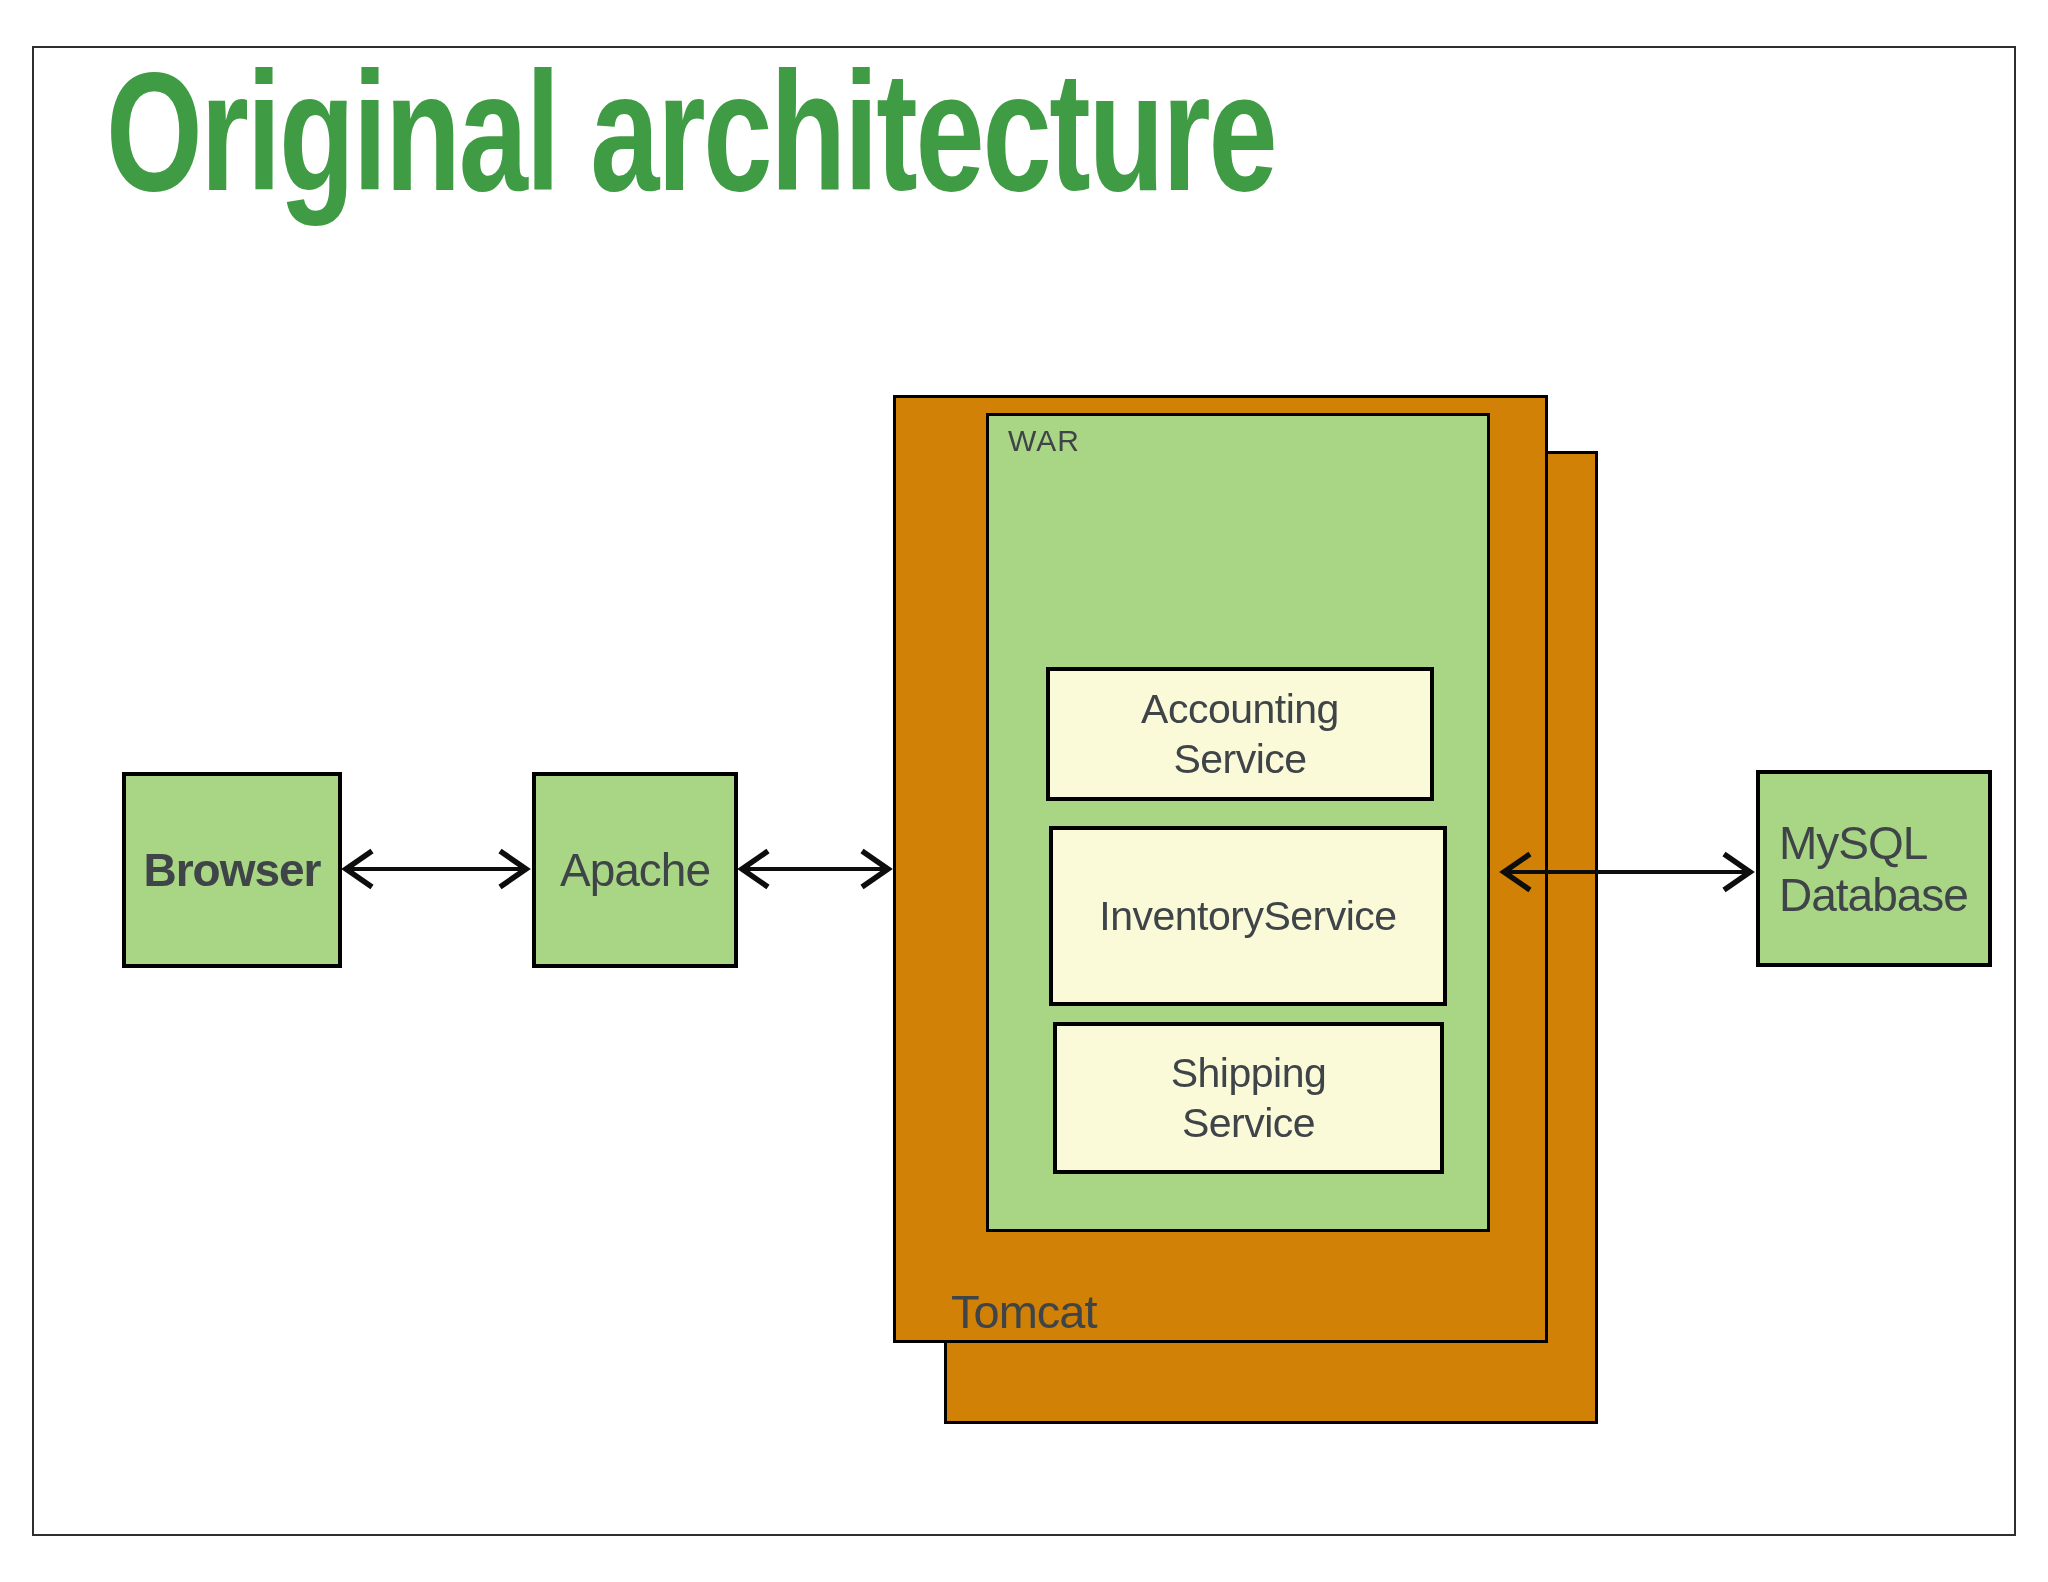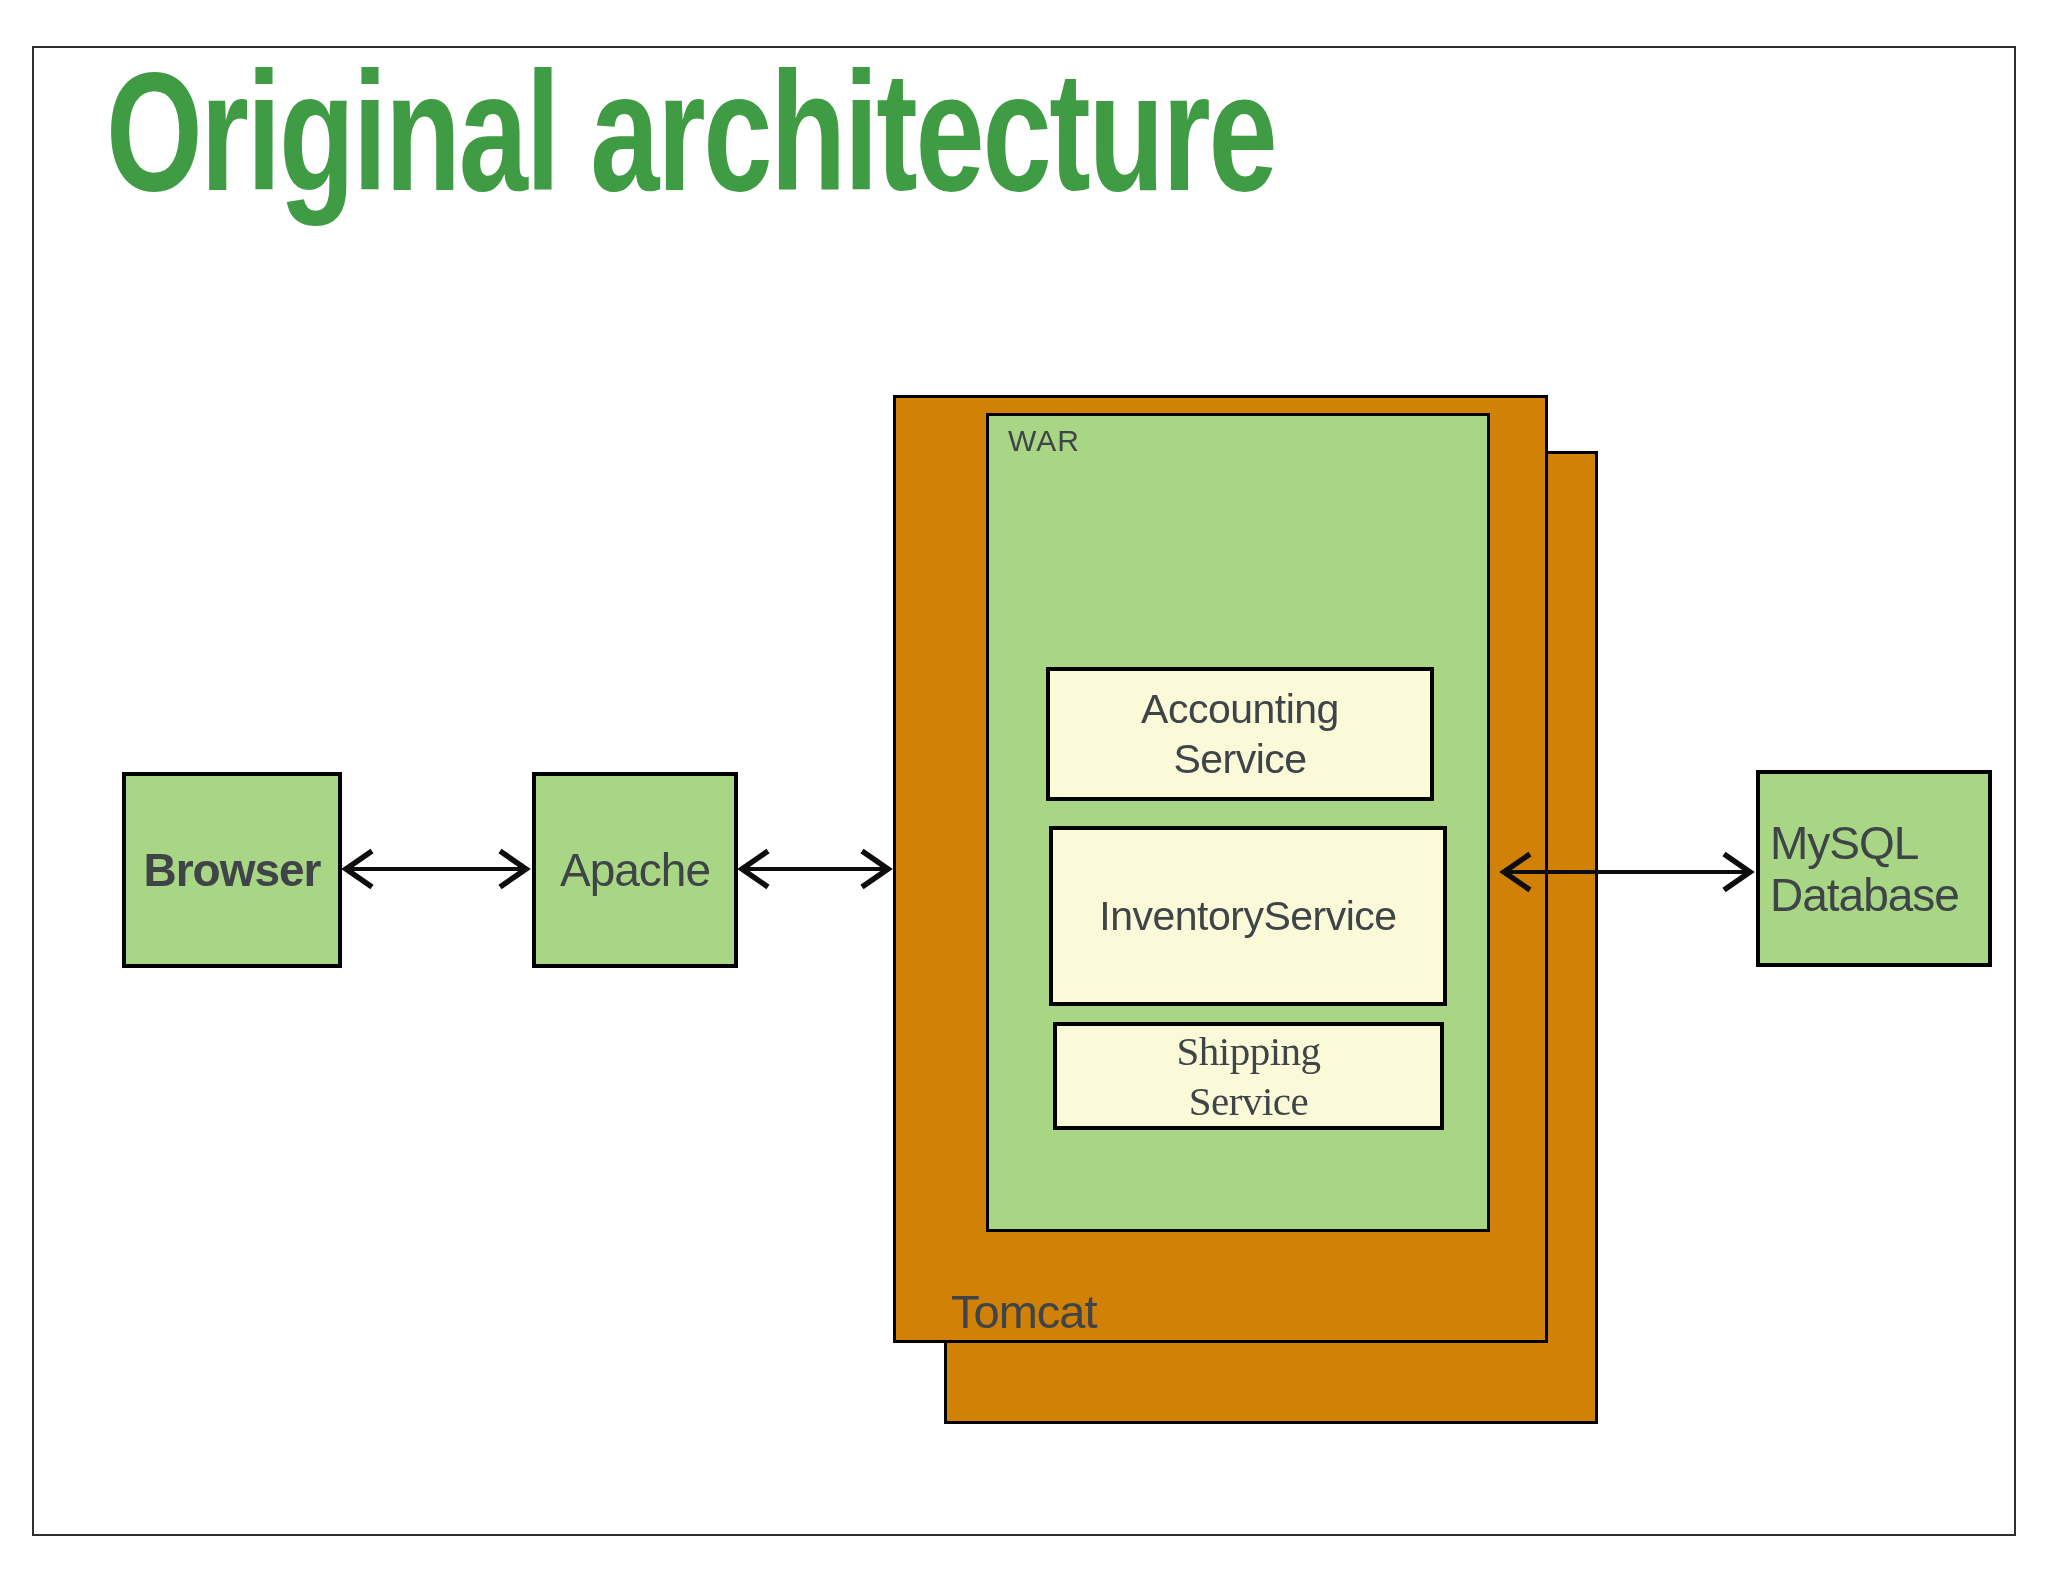--- a/index.html
+++ b/index.html
@@ -24,21 +24,21 @@
     position:absolute; box-sizing:border-box;
     background:var(--node-green,#A9D685);
     border:4px solid var(--border-black,#000);
     display:flex; align-items:center; justify-content:center;
     font-size:46px; letter-spacing:-1px; color:var(--label-gray,#3F4448);
   }
   #node-browser { left:122px; top:772px; width:220px; height:196px;font-weight:bold; }
   #node-apache  { left:532px; top:772px; width:206px; height:196px; }
   #node-mysql   {
     left:1756px; top:770px; width:236px; height:197px;
-    justify-content:flex-start; padding-left:10px;
+    justify-content:flex-start; padding-left:19px;
     line-height:52px; white-space:pre-line;
   }
   .tomcat-shadow {
     position:absolute; left:944px; top:451px; width:654px; height:973px;
     background:var(--container-orange,#D08106);
     border:3px solid var(--border-black,#000); box-sizing:border-box;
   }
   .tomcat-main {
     position:absolute; left:893px; top:395px; width:655px; height:948px;
     background:var(--container-orange,#D08106);
@@ -61,21 +61,21 @@
     position:absolute; box-sizing:border-box;
     background:var(--module-yellow,#FAFAD9);
     border:4px solid var(--border-black,#000);
     display:flex; align-items:center; justify-content:center;
     text-align:center; font-size:41px; line-height:50px;
     letter-spacing:-0.5px; white-space:pre-line; color:var(--label-gray,#3F4448);
   }
   #module-storefront { left:1040px; top:492px;  width:397px; height:144px; }
   #module-accounting { left:1046px; top:659px;  width:388px; height:134px;margin-top:8px; }
   #module-inventory  { left:1049px; top:826px;  width:398px; height:180px; }
-  #module-shipping   { left:1053px; top:1022px; width:391px; height:108px;font-family:Liberation Serif, serif; }
+  #module-shipping   { left:1053px; top:1022px; width:391px; height:152px; }
   .arrows {
     position:absolute; left:0; top:0; width:2048px; height:1582px;
     z-index:5; pointer-events:none;
   }
   .arrows line, .arrows polyline { stroke:var(--arrow-black,#0D0D0D); }
 </style>
 </head>
 <body>
 
 <div id="canvas">

